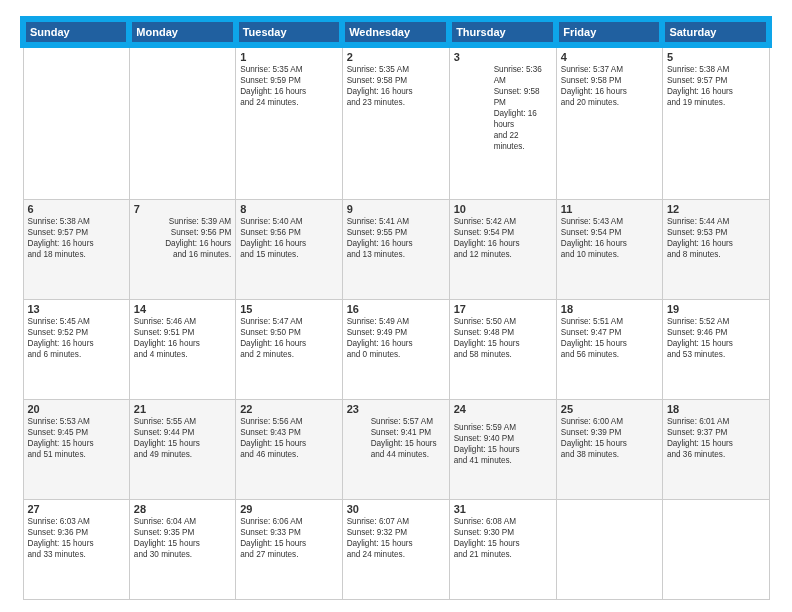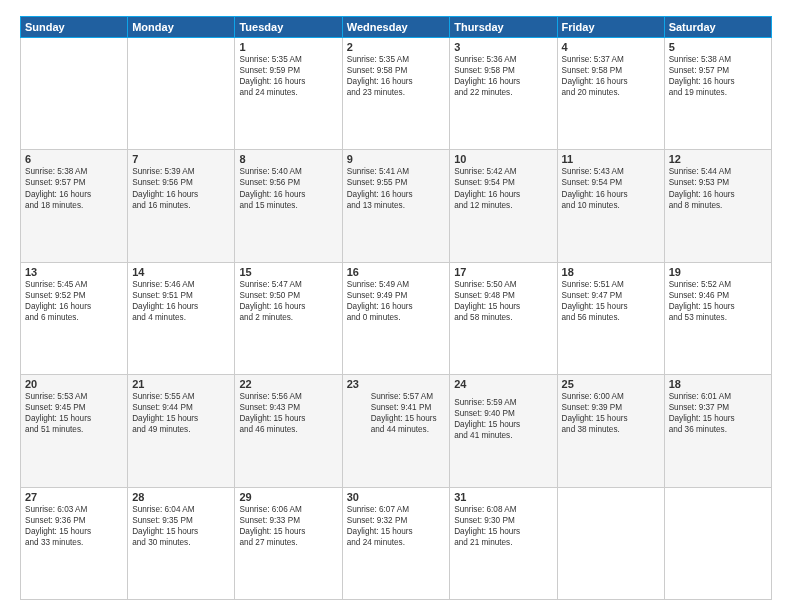--- a/index.html
+++ b/index.html
@@ -46,21 +46,21 @@
       border-collapse: collapse;
       flex: 1;
     }
     .calendar th {
       background: #2060a0;
       color: #fff;
       font-size: 11px;
       font-weight: bold;
       padding: 4px 4px;
       text-align: left;
-      border: 1px solid #0ea5e9;
+      border: 6px solid #0ea5e9;
     }
     .calendar td {
       border: 1px solid #ccc;
       vertical-align: top;
       padding: 3px 4px;
       font-size: 8.5px;
       color: #333;
       width: 108px;
       height: 72px;
     }
@@ -110,21 +110,21 @@
           </td>
           <td>
             <span class="day-num">2</span>
             <div class="cell-text" style="white-space: pre-line;">Sunrise: 5:35 AM
 Sunset: 9:58 PM
 Daylight: 16 hours
 and 23 minutes.</div>
           </td>
           <td>
             <span class="day-num">3</span>
-            <div class="cell-text" style="white-space: pre-line;">Sunrise: 5:36 AM
+            <div class="cell-text" style="white-space: pre-line; margin-left: 40px;">Sunrise: 5:36 AM
 Sunset: 9:58 PM
 Daylight: 16 hours
 and 22 minutes.</div>
           </td>
           <td>
             <span class="day-num">4</span>
             <div class="cell-text" style="white-space: pre-line;">Sunrise: 5:37 AM
 Sunset: 9:58 PM
 Daylight: 16 hours
 and 20 minutes.</div>
@@ -140,21 +140,21 @@
         <tr>
           <td>
             <span class="day-num">6</span>
             <div class="cell-text" style="white-space: pre-line;">Sunrise: 5:38 AM
 Sunset: 9:57 PM
 Daylight: 16 hours
 and 18 minutes.</div>
           </td>
           <td>
             <span class="day-num">7</span>
-            <div class="cell-text" style="white-space: pre-line;">Sunrise: 5:39 AM
+            <div class="cell-text" style="white-space: pre-line; text-align: right;">Sunrise: 5:39 AM
 Sunset: 9:56 PM
 Daylight: 16 hours
 and 16 minutes.</div>
           </td>
           <td>
             <span class="day-num">8</span>
             <div class="cell-text" style="white-space: pre-line;">Sunrise: 5:40 AM
 Sunset: 9:56 PM
 Daylight: 16 hours
 and 15 minutes.</div>

